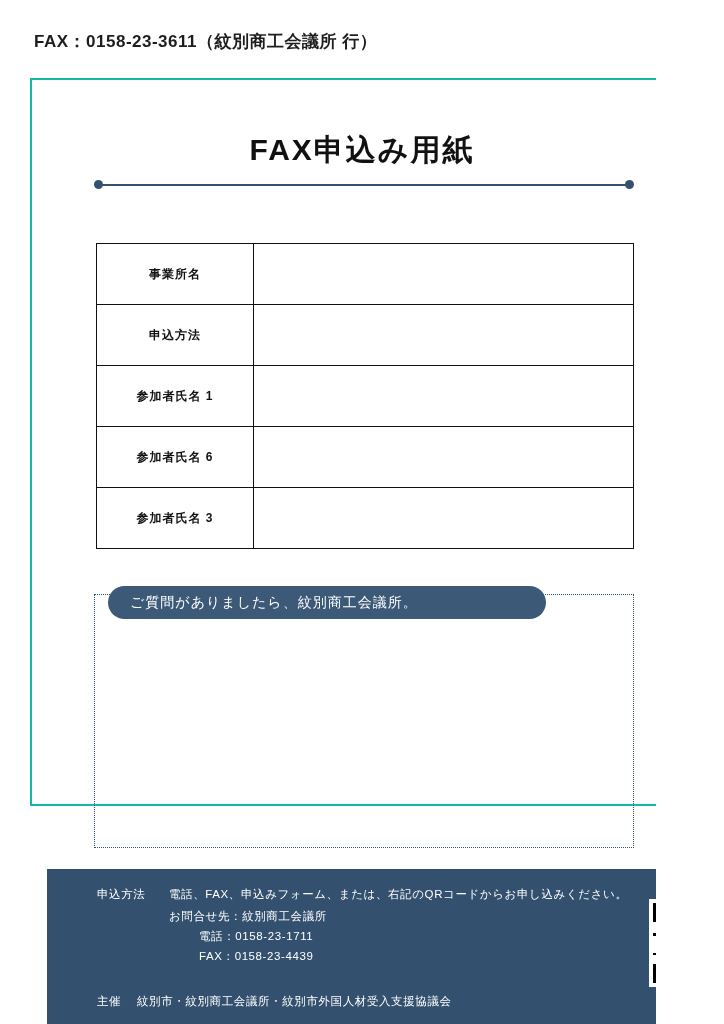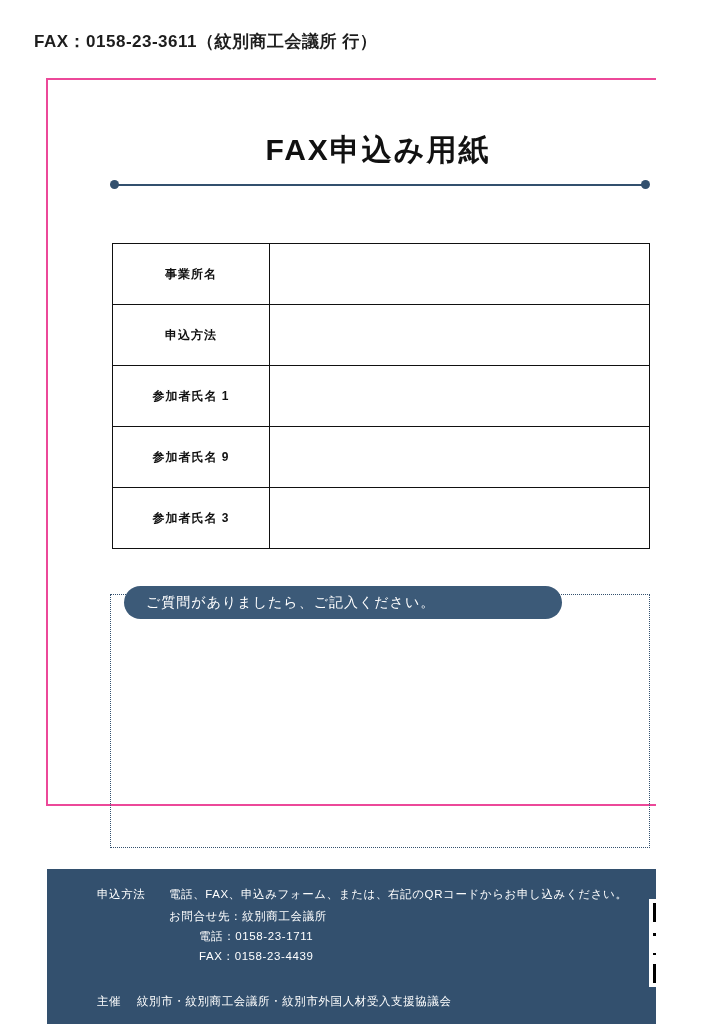--- a/index.html
+++ b/index.html
@@ -27,25 +27,25 @@
     font-size: 17px;
     font-weight: bold;
     letter-spacing: 0.5px;
     color: #1d1d1d;
     white-space: nowrap;
   }
 
   
   .form-box {
     position: absolute;
-    left: 46px;
+    left: 30px;
     top: 78px;
     width: 664px;
     height: 728px;
-    border: 2px solid #ec4899;
+    border: 2px solid #14b8a6;
     background: #ffffff;
   }
 
   .form-title {
     position: absolute;
     left: 0;
     top: 50px;
     width: 100%;
     text-align: center;
     font-size: 30px;
@@ -195,32 +195,32 @@
       </tr>
       <tr>
         <td class="label">申込方法</td>
         <td class="value"></td>
       </tr>
       <tr>
         <td class="label">参加者氏名 1</td>
         <td class="value"></td>
       </tr>
       <tr>
-        <td class="label">参加者氏名 9</td>
+        <td class="label">参加者氏名 6</td>
         <td class="value"></td>
       </tr>
       <tr>
         <td class="label">参加者氏名 3</td>
         <td class="value"></td>
       </tr>
     </tbody>
       </table>
 
     <div class="dotted-area"></div>
-    <div class="question-pill">ご質問がありましたら、ご記入ください。</div>
+    <div class="question-pill">ご質問がありましたら、紋別商工会議所。</div>
 
   </div>
 
   <div class="footer">
     <div class="footer-row f-apply-label">申込方法</div>
     <div class="footer-row f-apply-text">電話、FAX、申込みフォーム、または、右記のQRコードからお申し込みください。</div>
     <div class="footer-row f-contact">お問合せ先：紋別商工会議所</div>
     <div class="footer-row f-tel">電話：0158-23-1711</div>
     <div class="footer-row f-fax">FAX：0158-23-4439</div>
     <div class="footer-row f-host-label">主催</div>

